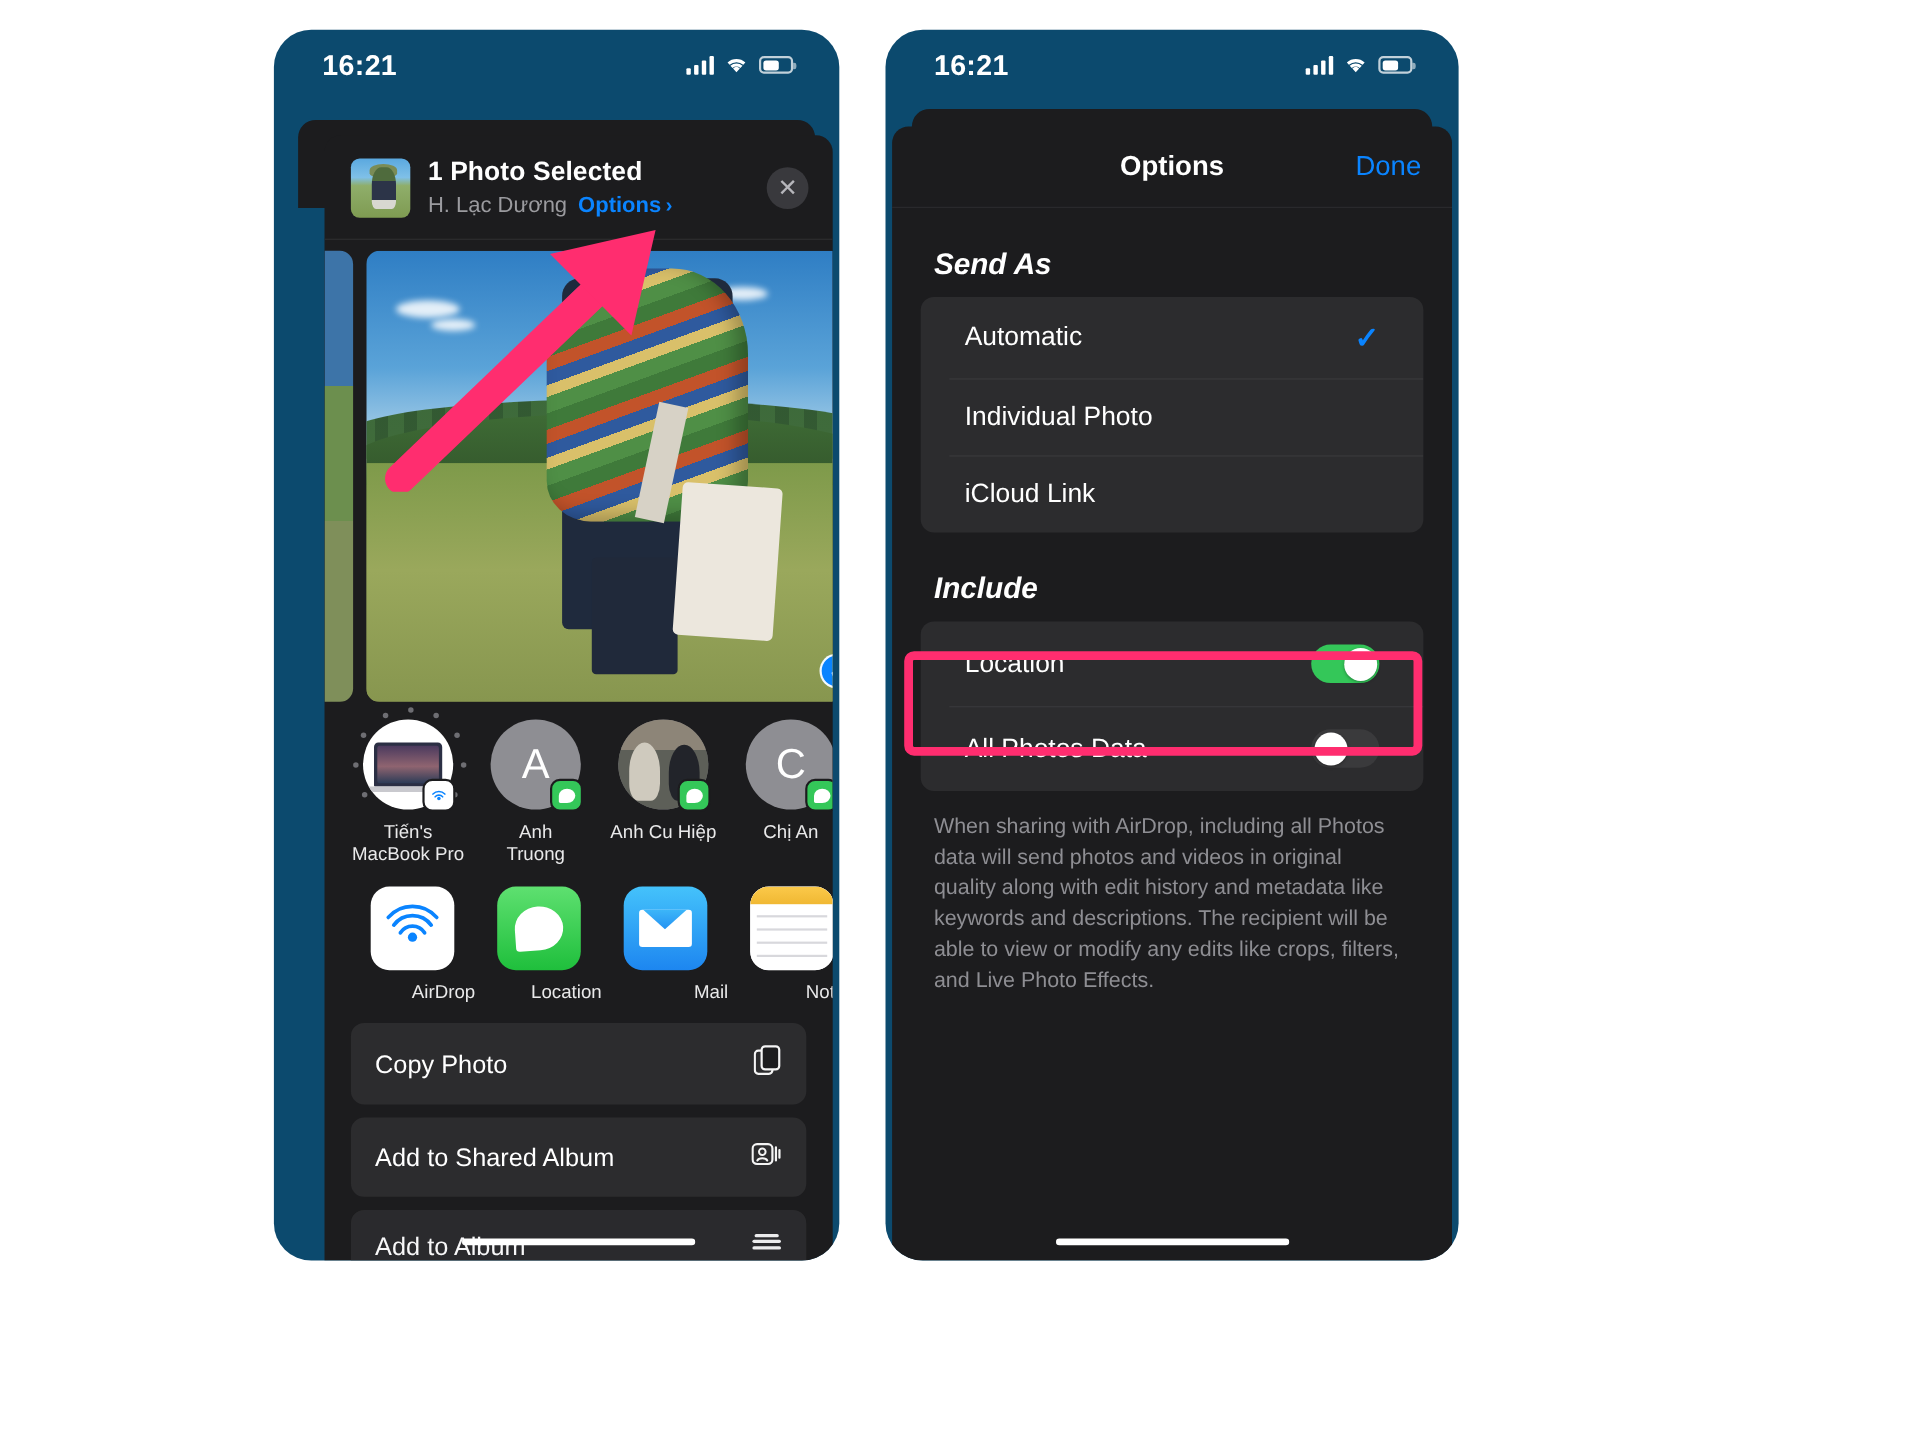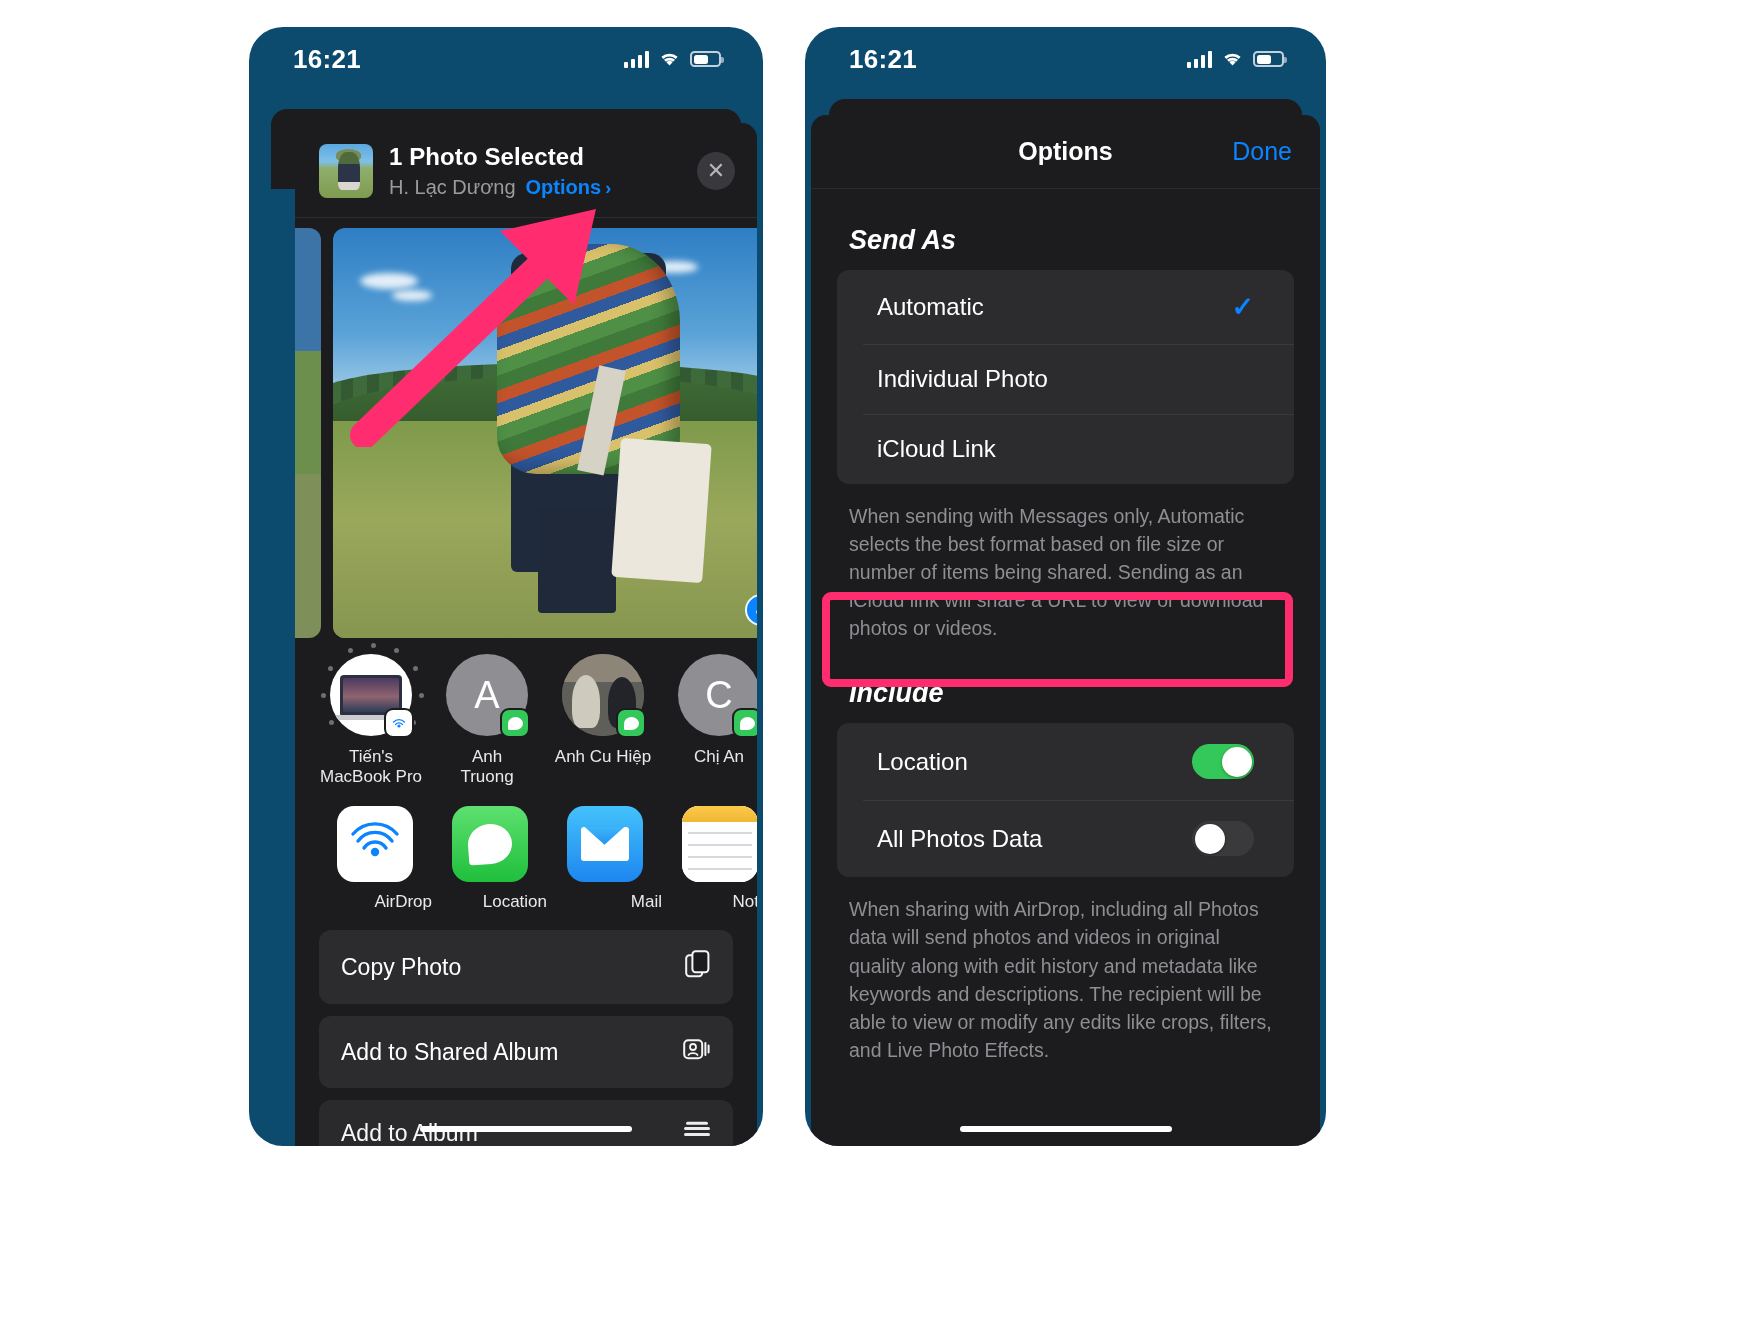--- a/index.html
+++ b/index.html
@@ -551,21 +551,20 @@
           </div>
           <div class="opt-row">
             <span>Individual Photo</span>
             <span class="tick"></span>
           </div>
           <div class="opt-row">
             <span>iCloud Link</span>
             <span class="tick"></span>
           </div>
         </div>
-        <div class="note">When sending with Messages only, Automatic selects the best format based on file size or number of items being shared. Sending as an iCloud link will share a URL to view or download photos or videos.</div>
 
         <div class="sec-title">Include</div>
         <div class="group">
           <div class="opt-row">
             <span>Location</span>
             <span class="switch on">
                 <span class="knob"></span>
               </span>
           </div>
           <div class="opt-row">

